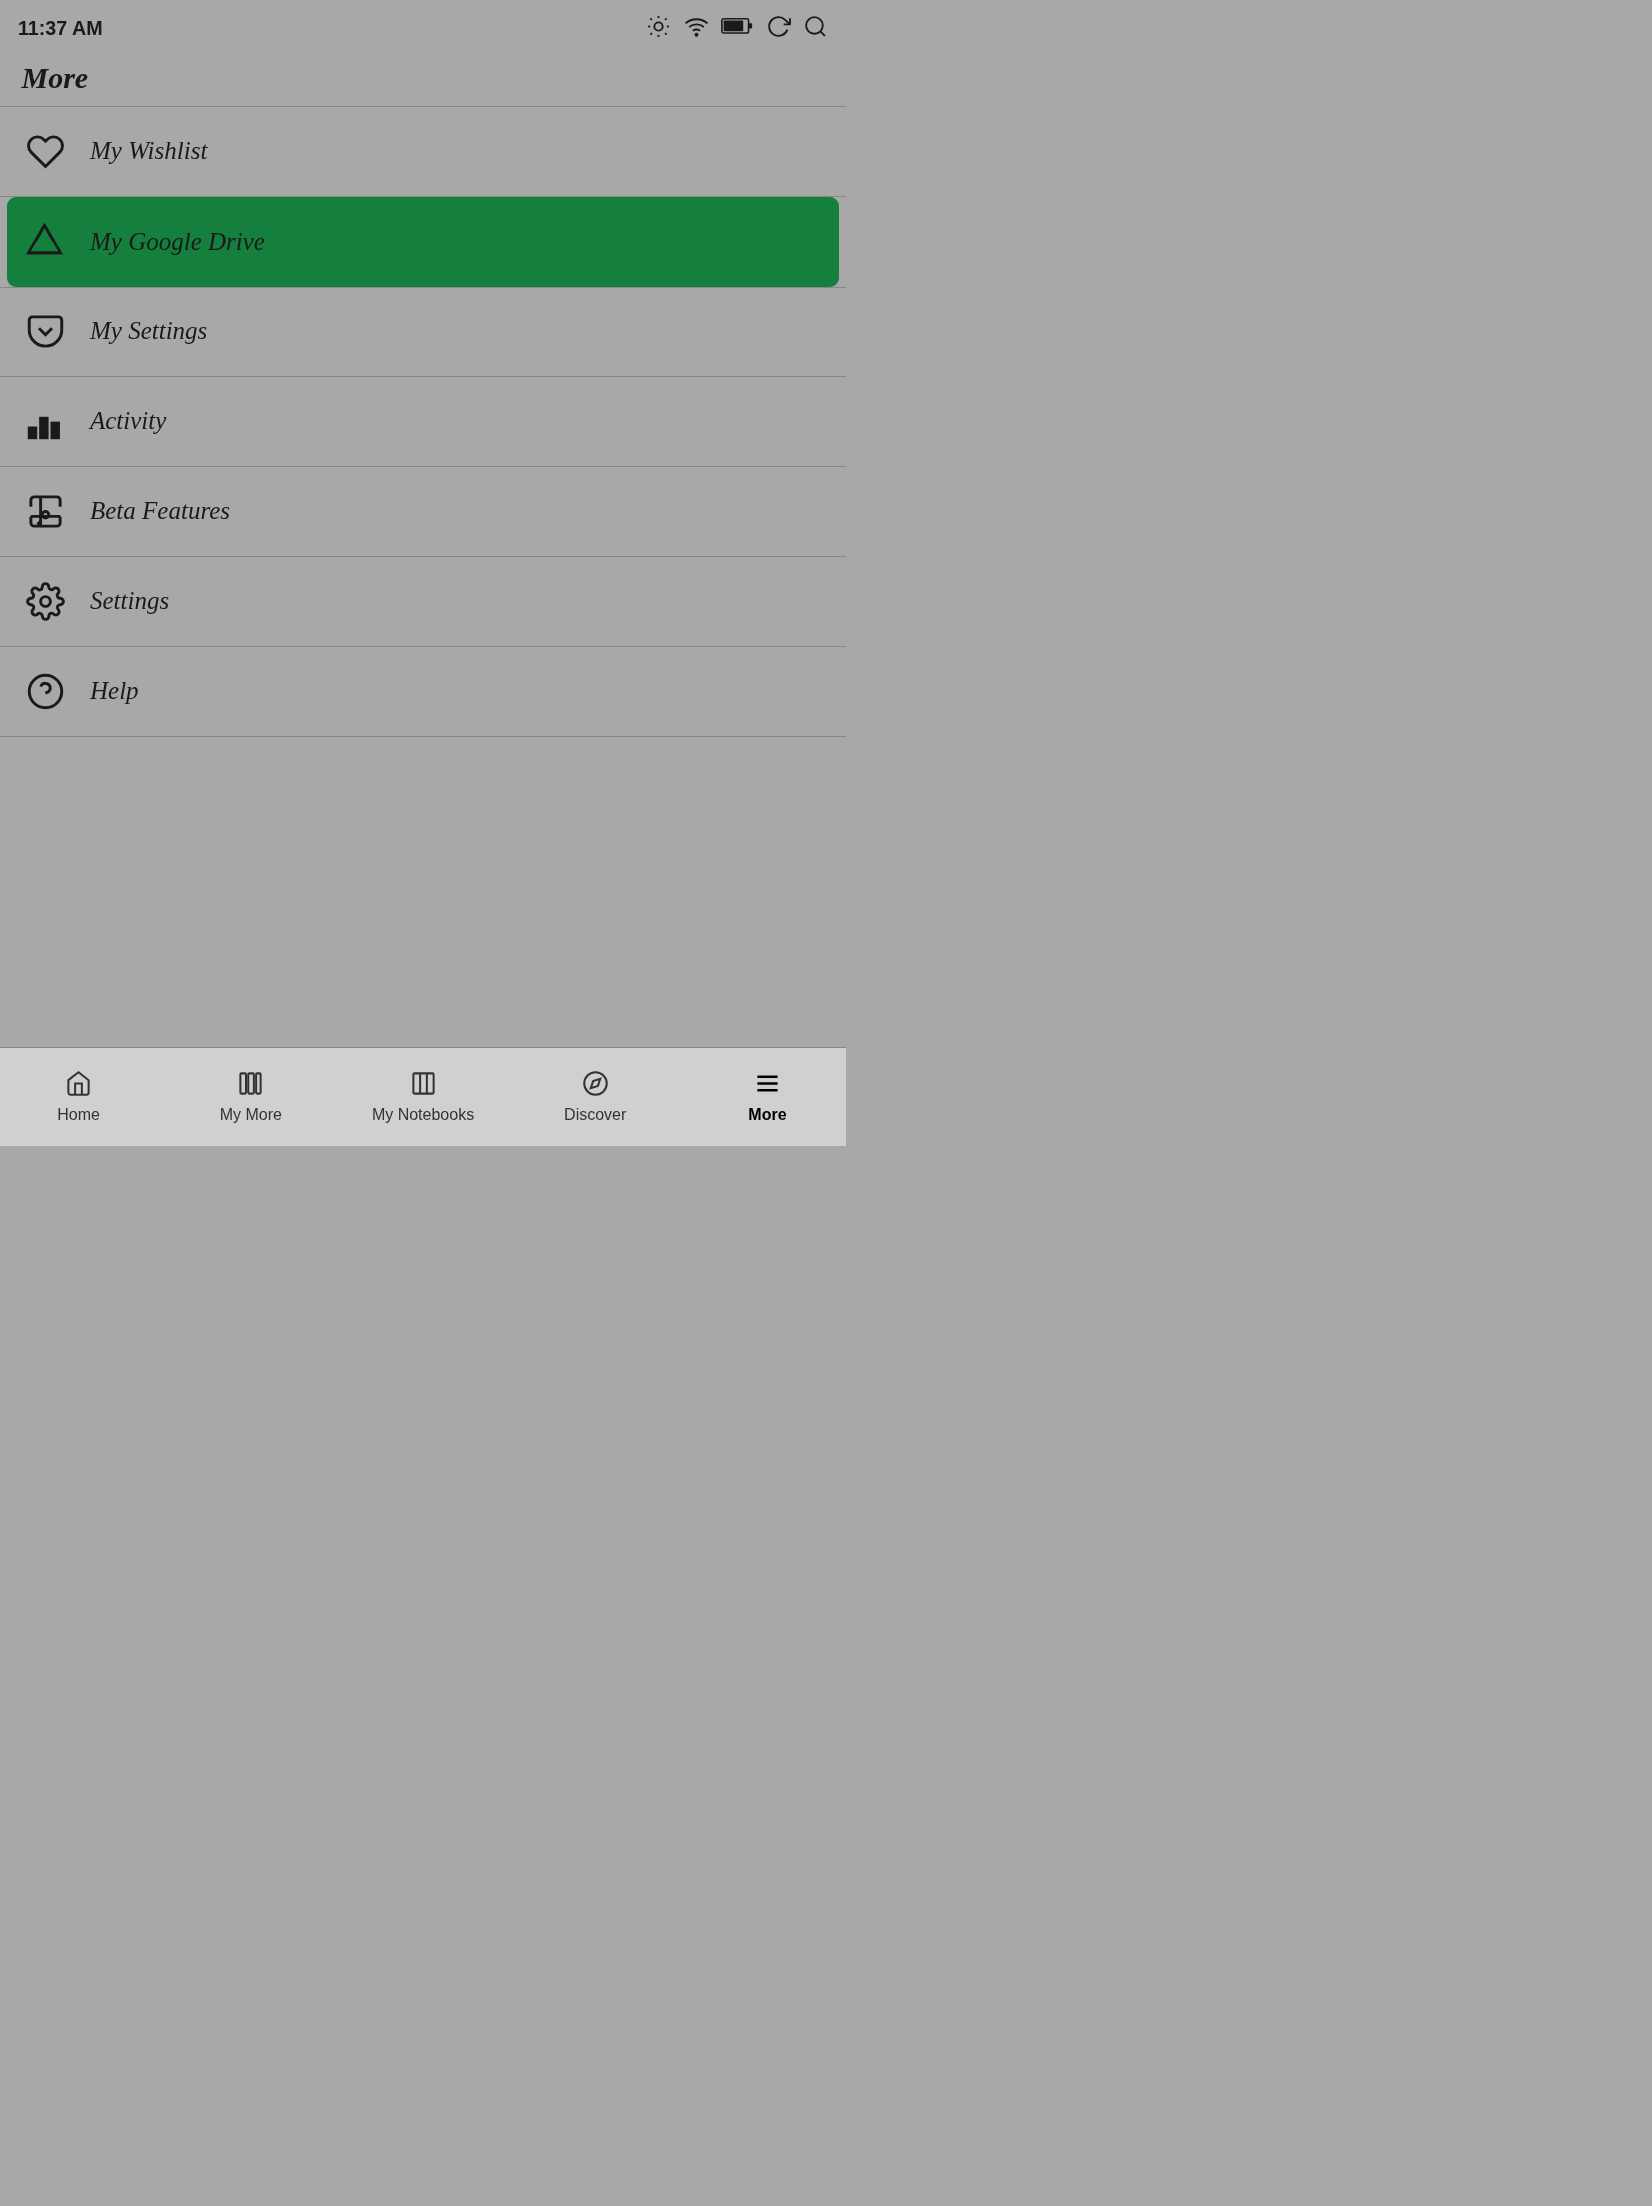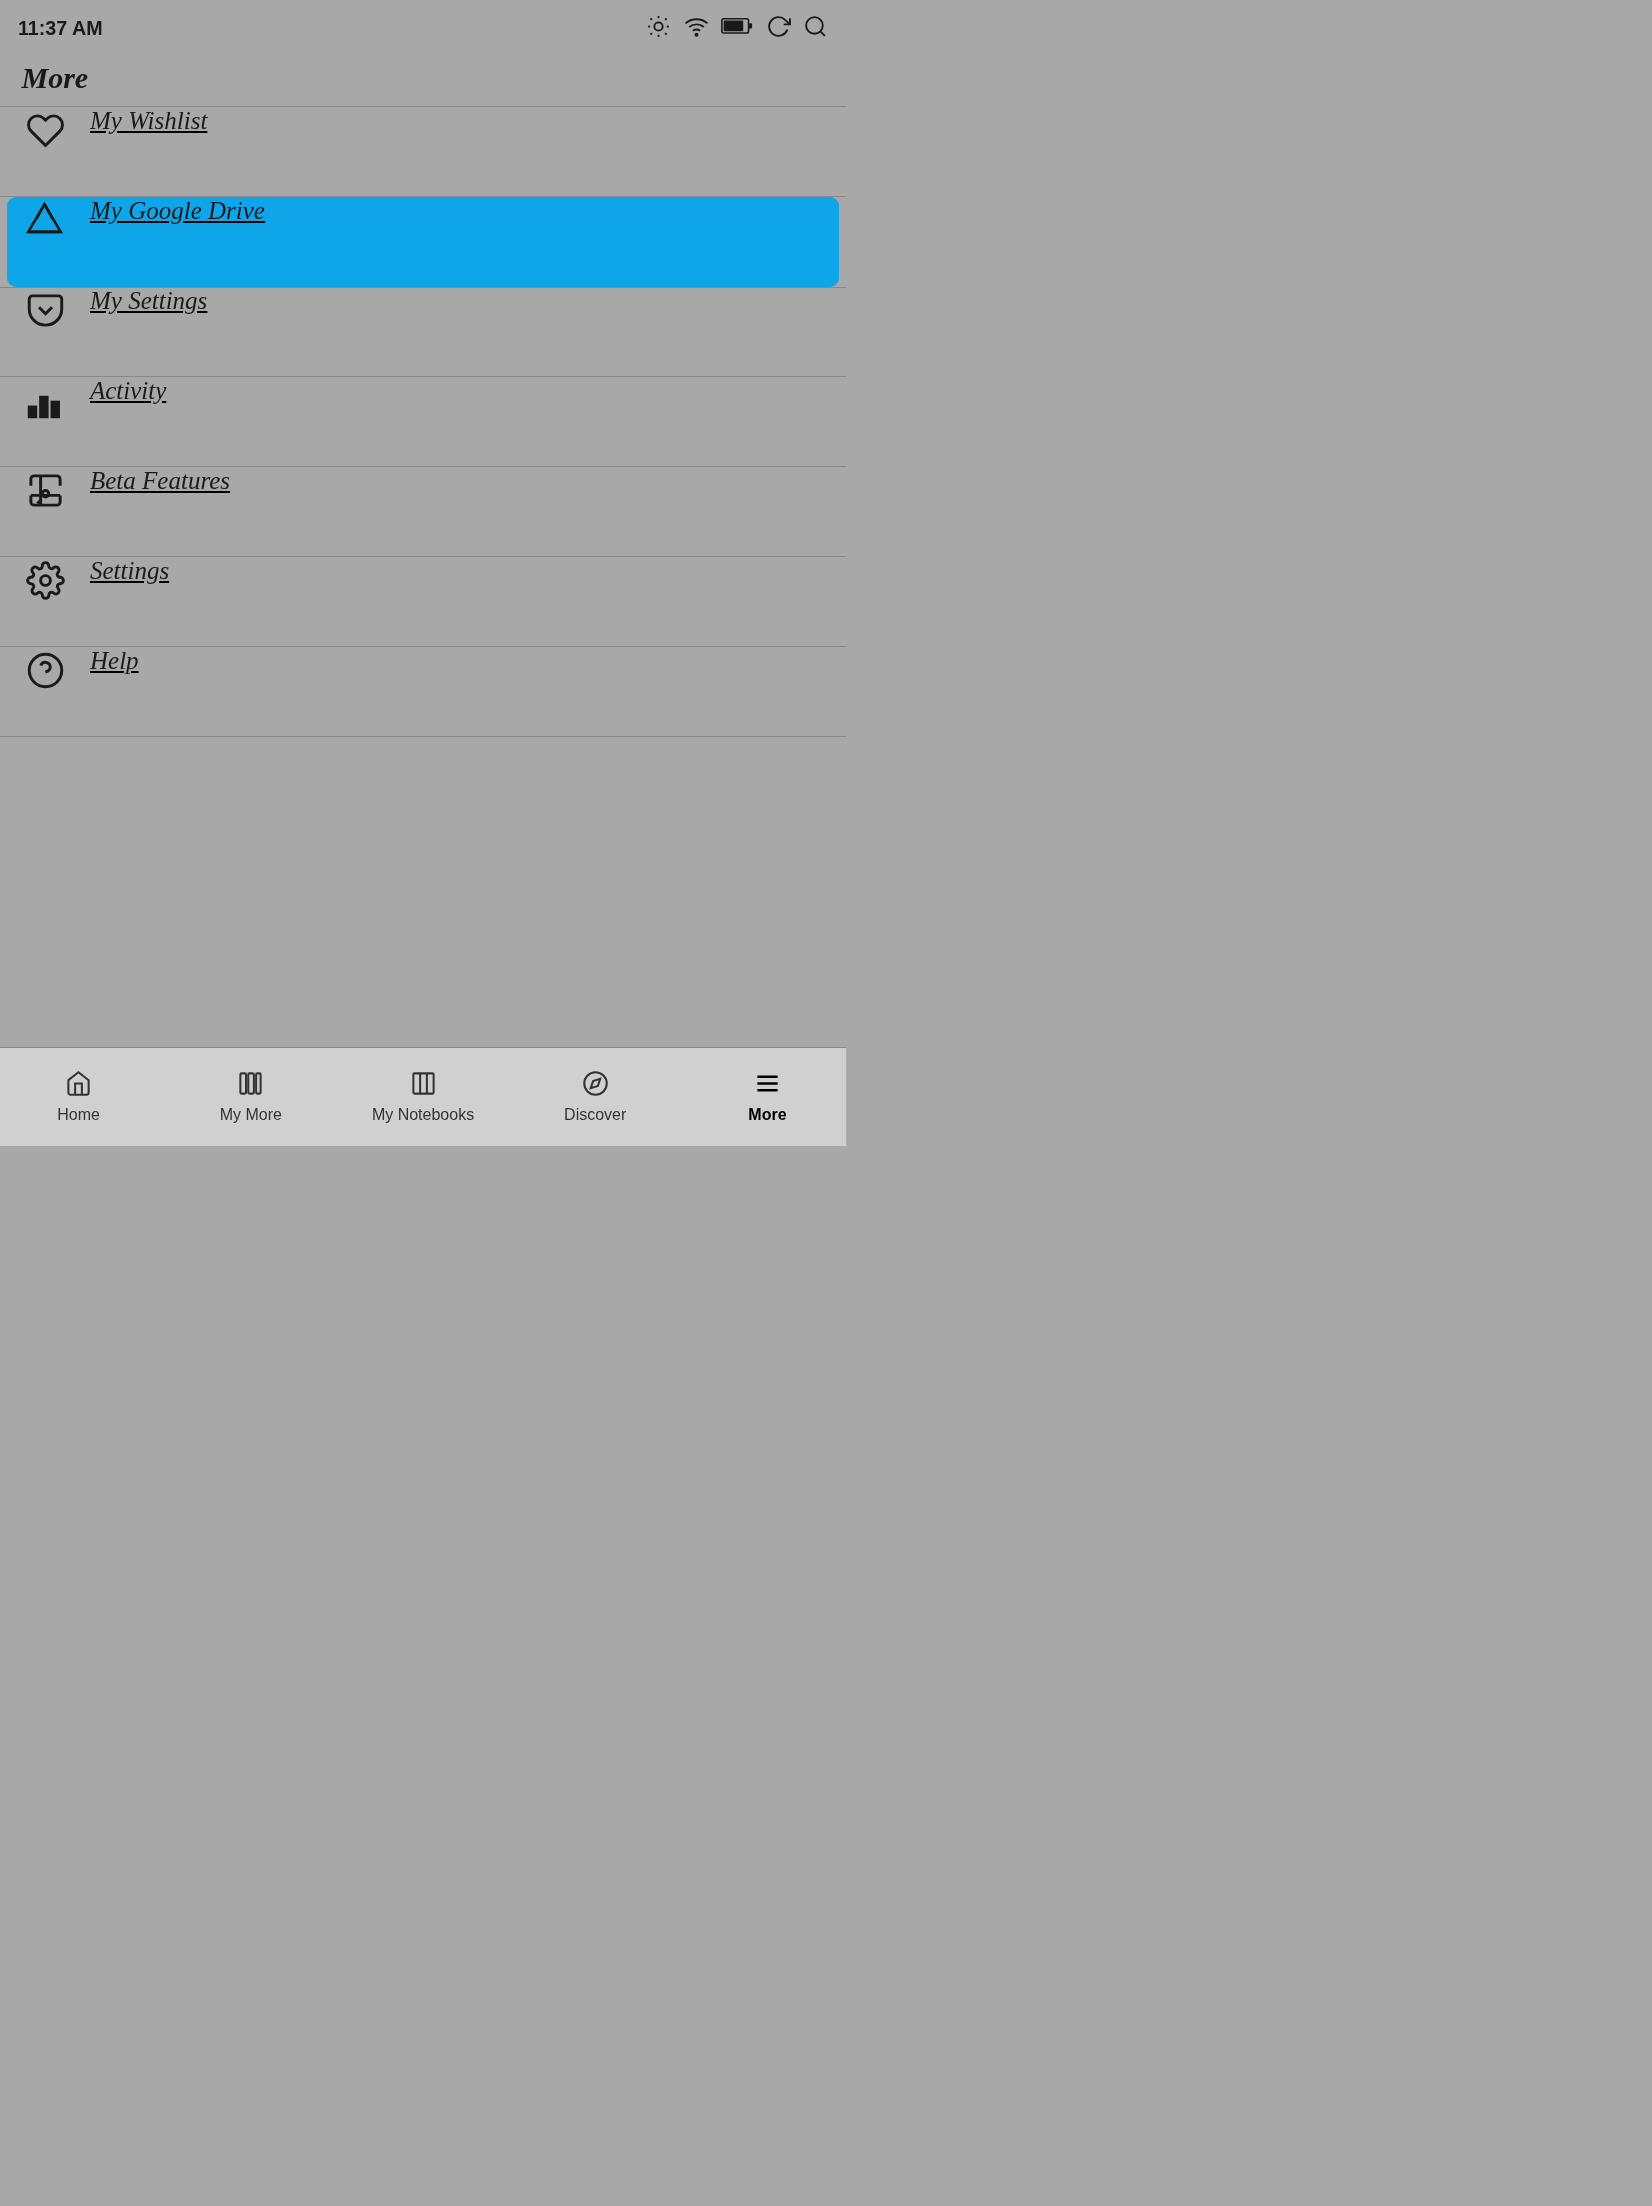--- a/index.html
+++ b/index.html
@@ -55,30 +55,30 @@
       border-bottom: 0.9px solid #888;
     }
 
     
     .menu-list {
       list-style: none;
     }
 
     .menu-item {
       display: flex;
+      align-items: center;
       padding: 0 21.5px;
       height: 90px;
       border-bottom: 0.9px solid #888;
       cursor: pointer;
       position: relative;
-      text-decoration: underline;
     }
 
     .menu-item.active {
-      background-color: #0ea5e9;
+      background-color: #15803d;
       border-radius: 9px;
       margin: 0 7.2px;
       padding: 0 14.3px;
       border: none;
     }
 
     .menu-item.active::after {
       content: '';
       position: absolute;
       bottom: -0.9px;

